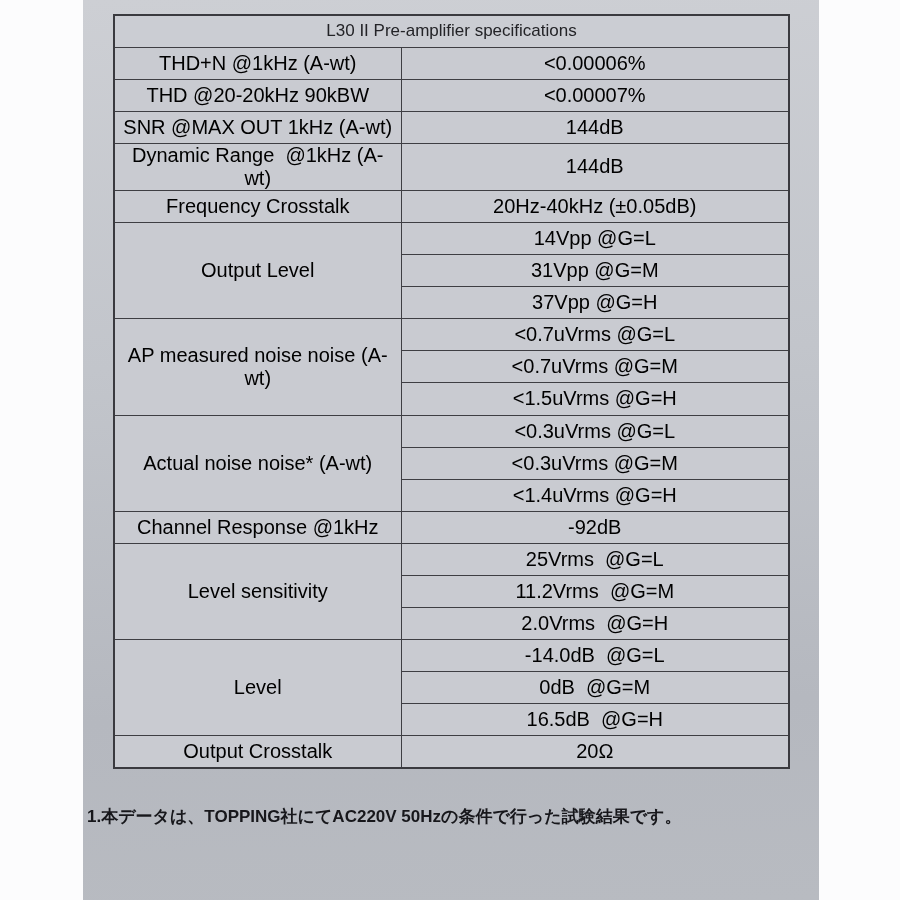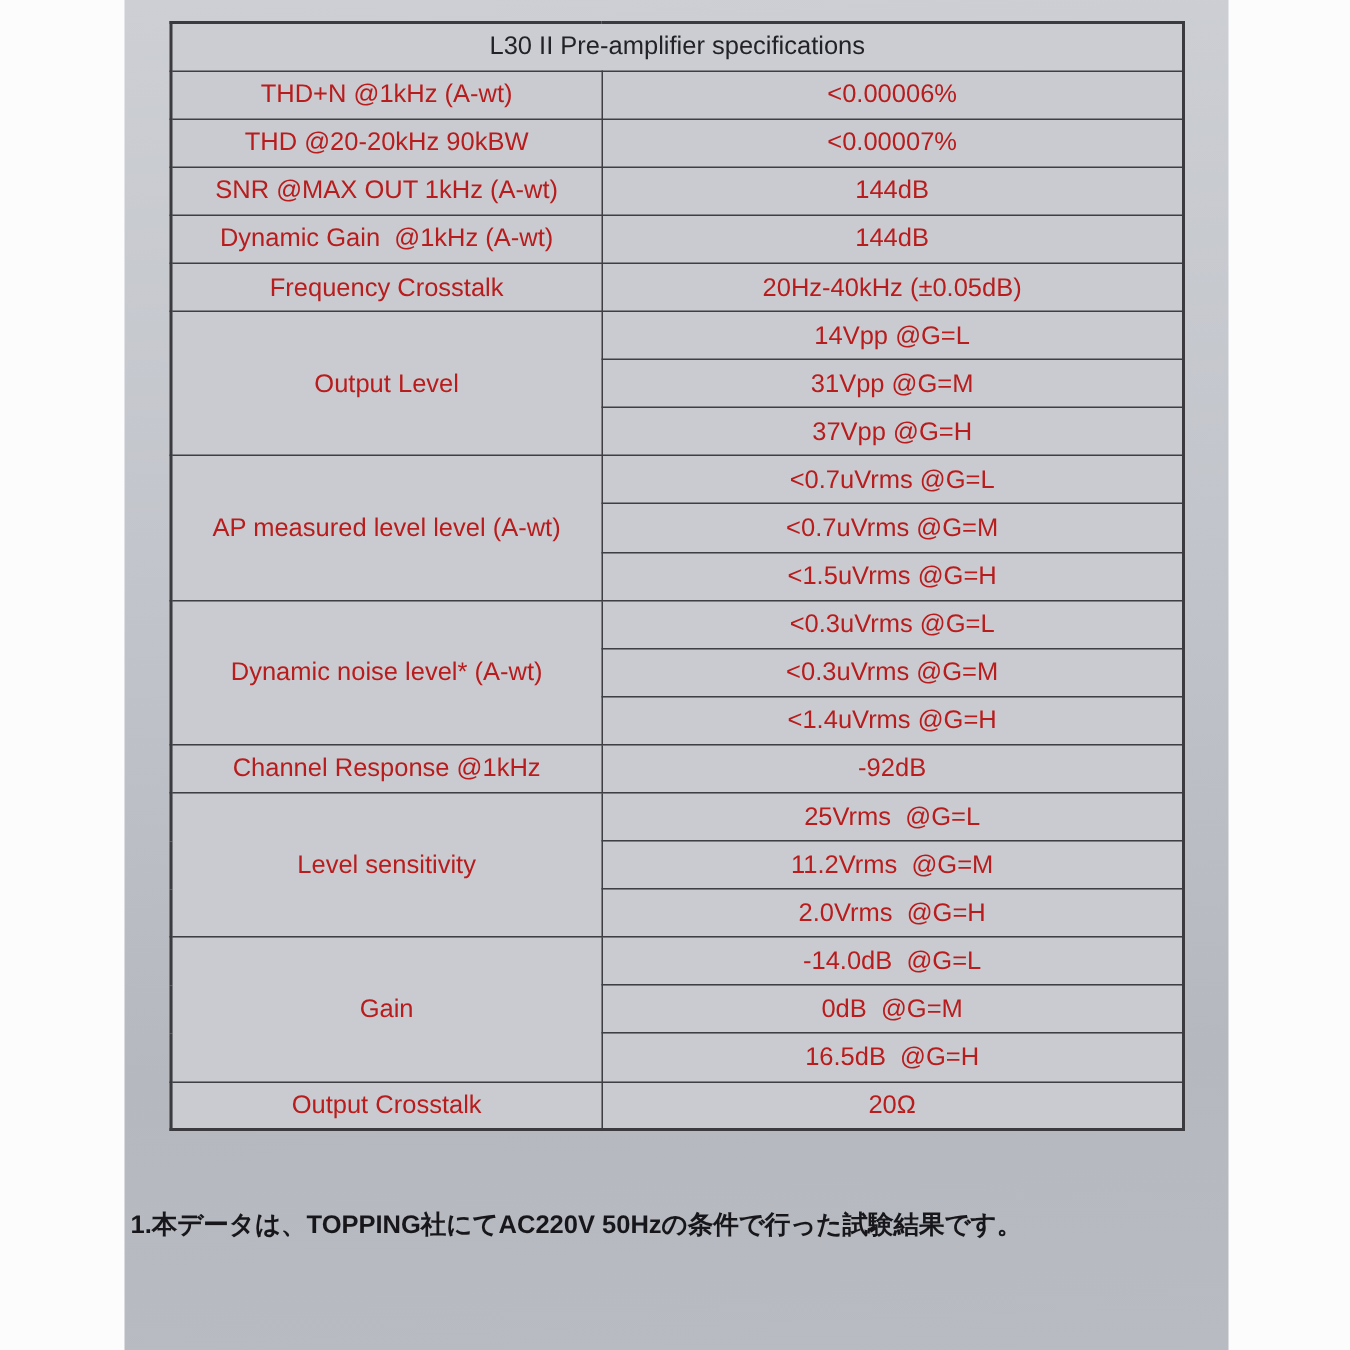--- a/index.html
+++ b/index.html
@@ -32,22 +32,22 @@
     border-collapse: collapse;
     table-layout: fixed;
     border: 2px solid #3a3a3f;
   }
   table.spec td {
     border: 1.5px solid #3e3e43;
     background: #c9cbd1;
     text-align: center;
     vertical-align: middle;
     height: 32.1px;
-    font-size: 17px;
-    color: #b91c1c;
+    font-size: 20px;
+    color: #000000;
     white-space: pre-wrap;
     padding: 0 4px;
     overflow: hidden;
   }
   table.spec td.title-cell {
     font-size: 17px;
     color: #232327;
     background: #cbcdd3;
   }
   .notes {
@@ -85,49 +85,49 @@
           </tr>
           <tr>
             <td rowspan="1">THD @20-20kHz 90kBW</td>
             <td>&lt;0.00007%</td>
           </tr>
           <tr>
             <td rowspan="1">SNR @MAX OUT 1kHz (A-wt)</td>
             <td>144dB</td>
           </tr>
           <tr>
-            <td rowspan="1">Dynamic Gain  @1kHz (A-wt)</td>
+            <td rowspan="1">Dynamic Range  @1kHz (A-wt)</td>
             <td>144dB</td>
           </tr>
           <tr>
             <td rowspan="1">Frequency Crosstalk</td>
             <td>20Hz-40kHz (±0.05dB)</td>
           </tr>
           <tr>
             <td rowspan="3">Output Level</td>
             <td>14Vpp @G=L</td>
           </tr>
           <tr>
             <td>31Vpp @G=M</td>
           </tr>
           <tr>
             <td>37Vpp @G=H</td>
           </tr>
           <tr>
-            <td rowspan="3">AP measured level level (A-wt)</td>
+            <td rowspan="3">AP measured noise noise (A-wt)</td>
             <td>&lt;0.7uVrms @G=L</td>
           </tr>
           <tr>
             <td>&lt;0.7uVrms @G=M</td>
           </tr>
           <tr>
             <td>&lt;1.5uVrms @G=H</td>
           </tr>
           <tr>
-            <td rowspan="3">Dynamic noise level* (A-wt)</td>
+            <td rowspan="3">Actual noise noise* (A-wt)</td>
             <td>&lt;0.3uVrms @G=L</td>
           </tr>
           <tr>
             <td>&lt;0.3uVrms @G=M</td>
           </tr>
           <tr>
             <td>&lt;1.4uVrms @G=H</td>
           </tr>
           <tr>
             <td rowspan="1">Channel Response @1kHz</td>
@@ -137,21 +137,21 @@
             <td rowspan="3">Level sensitivity</td>
             <td>25Vrms  @G=L</td>
           </tr>
           <tr>
             <td>11.2Vrms  @G=M</td>
           </tr>
           <tr>
             <td>2.0Vrms  @G=H</td>
           </tr>
           <tr>
-            <td rowspan="3">Gain</td>
+            <td rowspan="3">Level</td>
             <td>-14.0dB  @G=L</td>
           </tr>
           <tr>
             <td>0dB  @G=M</td>
           </tr>
           <tr>
             <td>16.5dB  @G=H</td>
           </tr>
           <tr>
             <td rowspan="1">Output Crosstalk</td>

